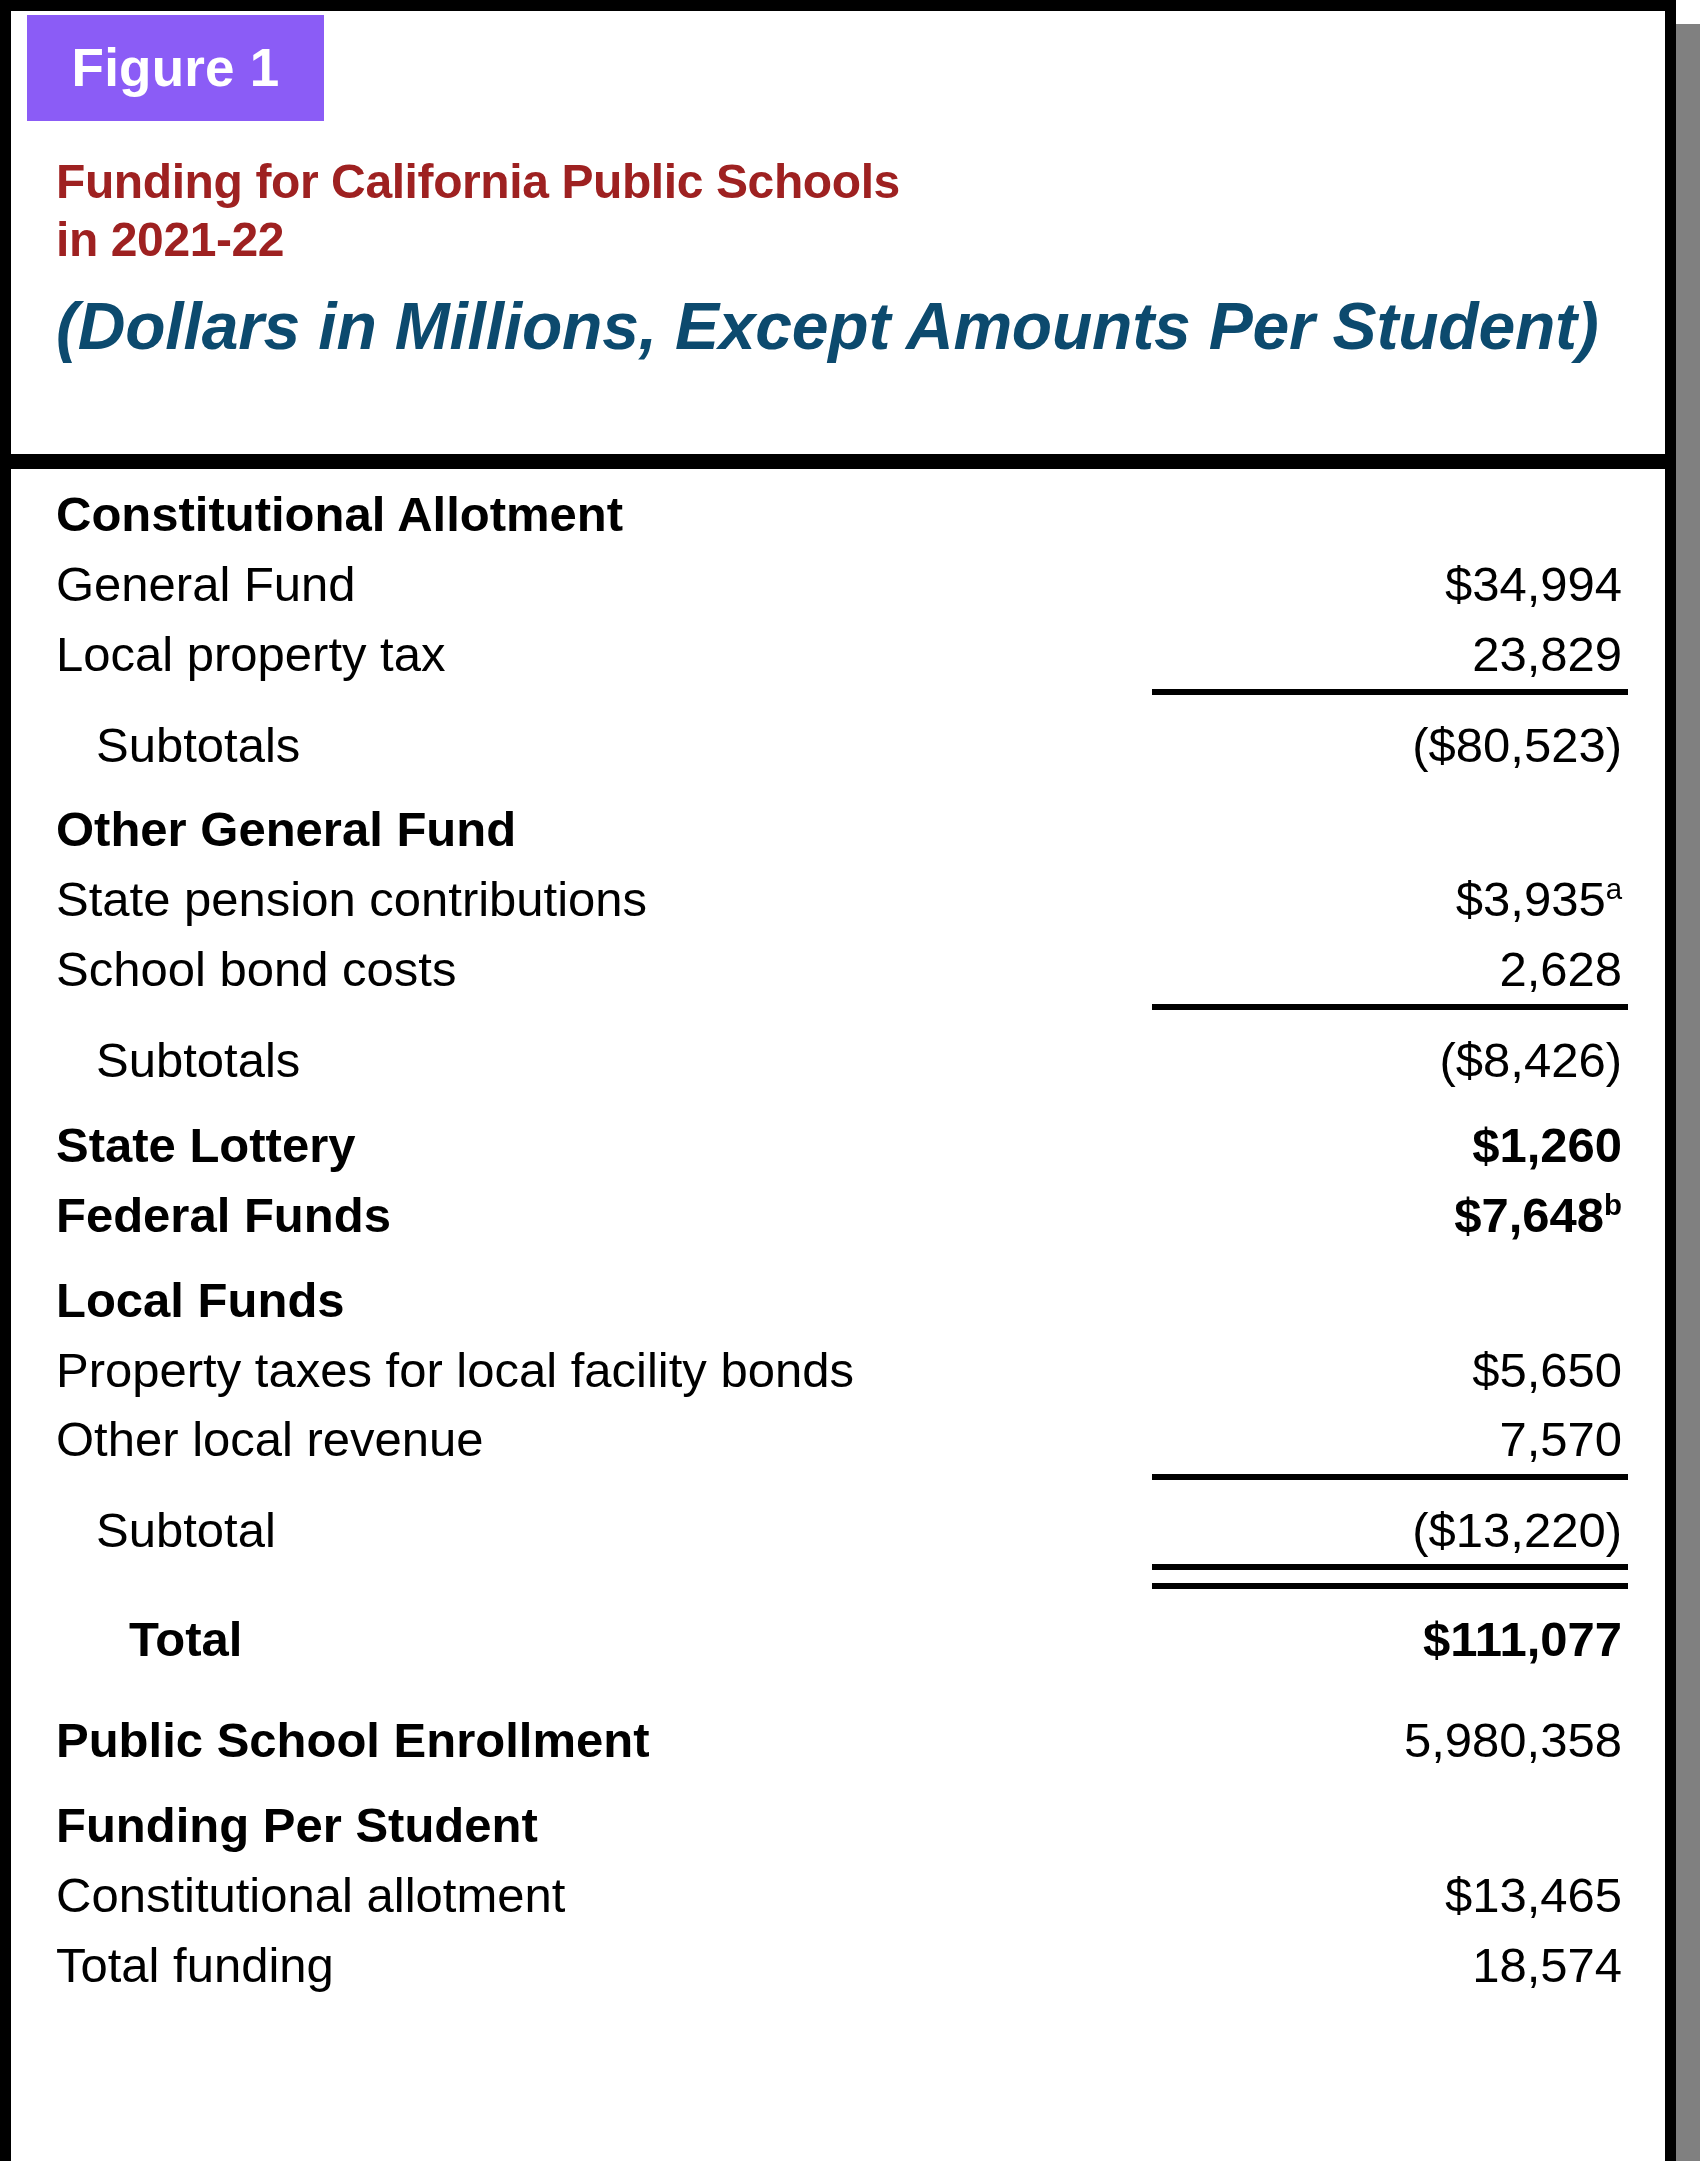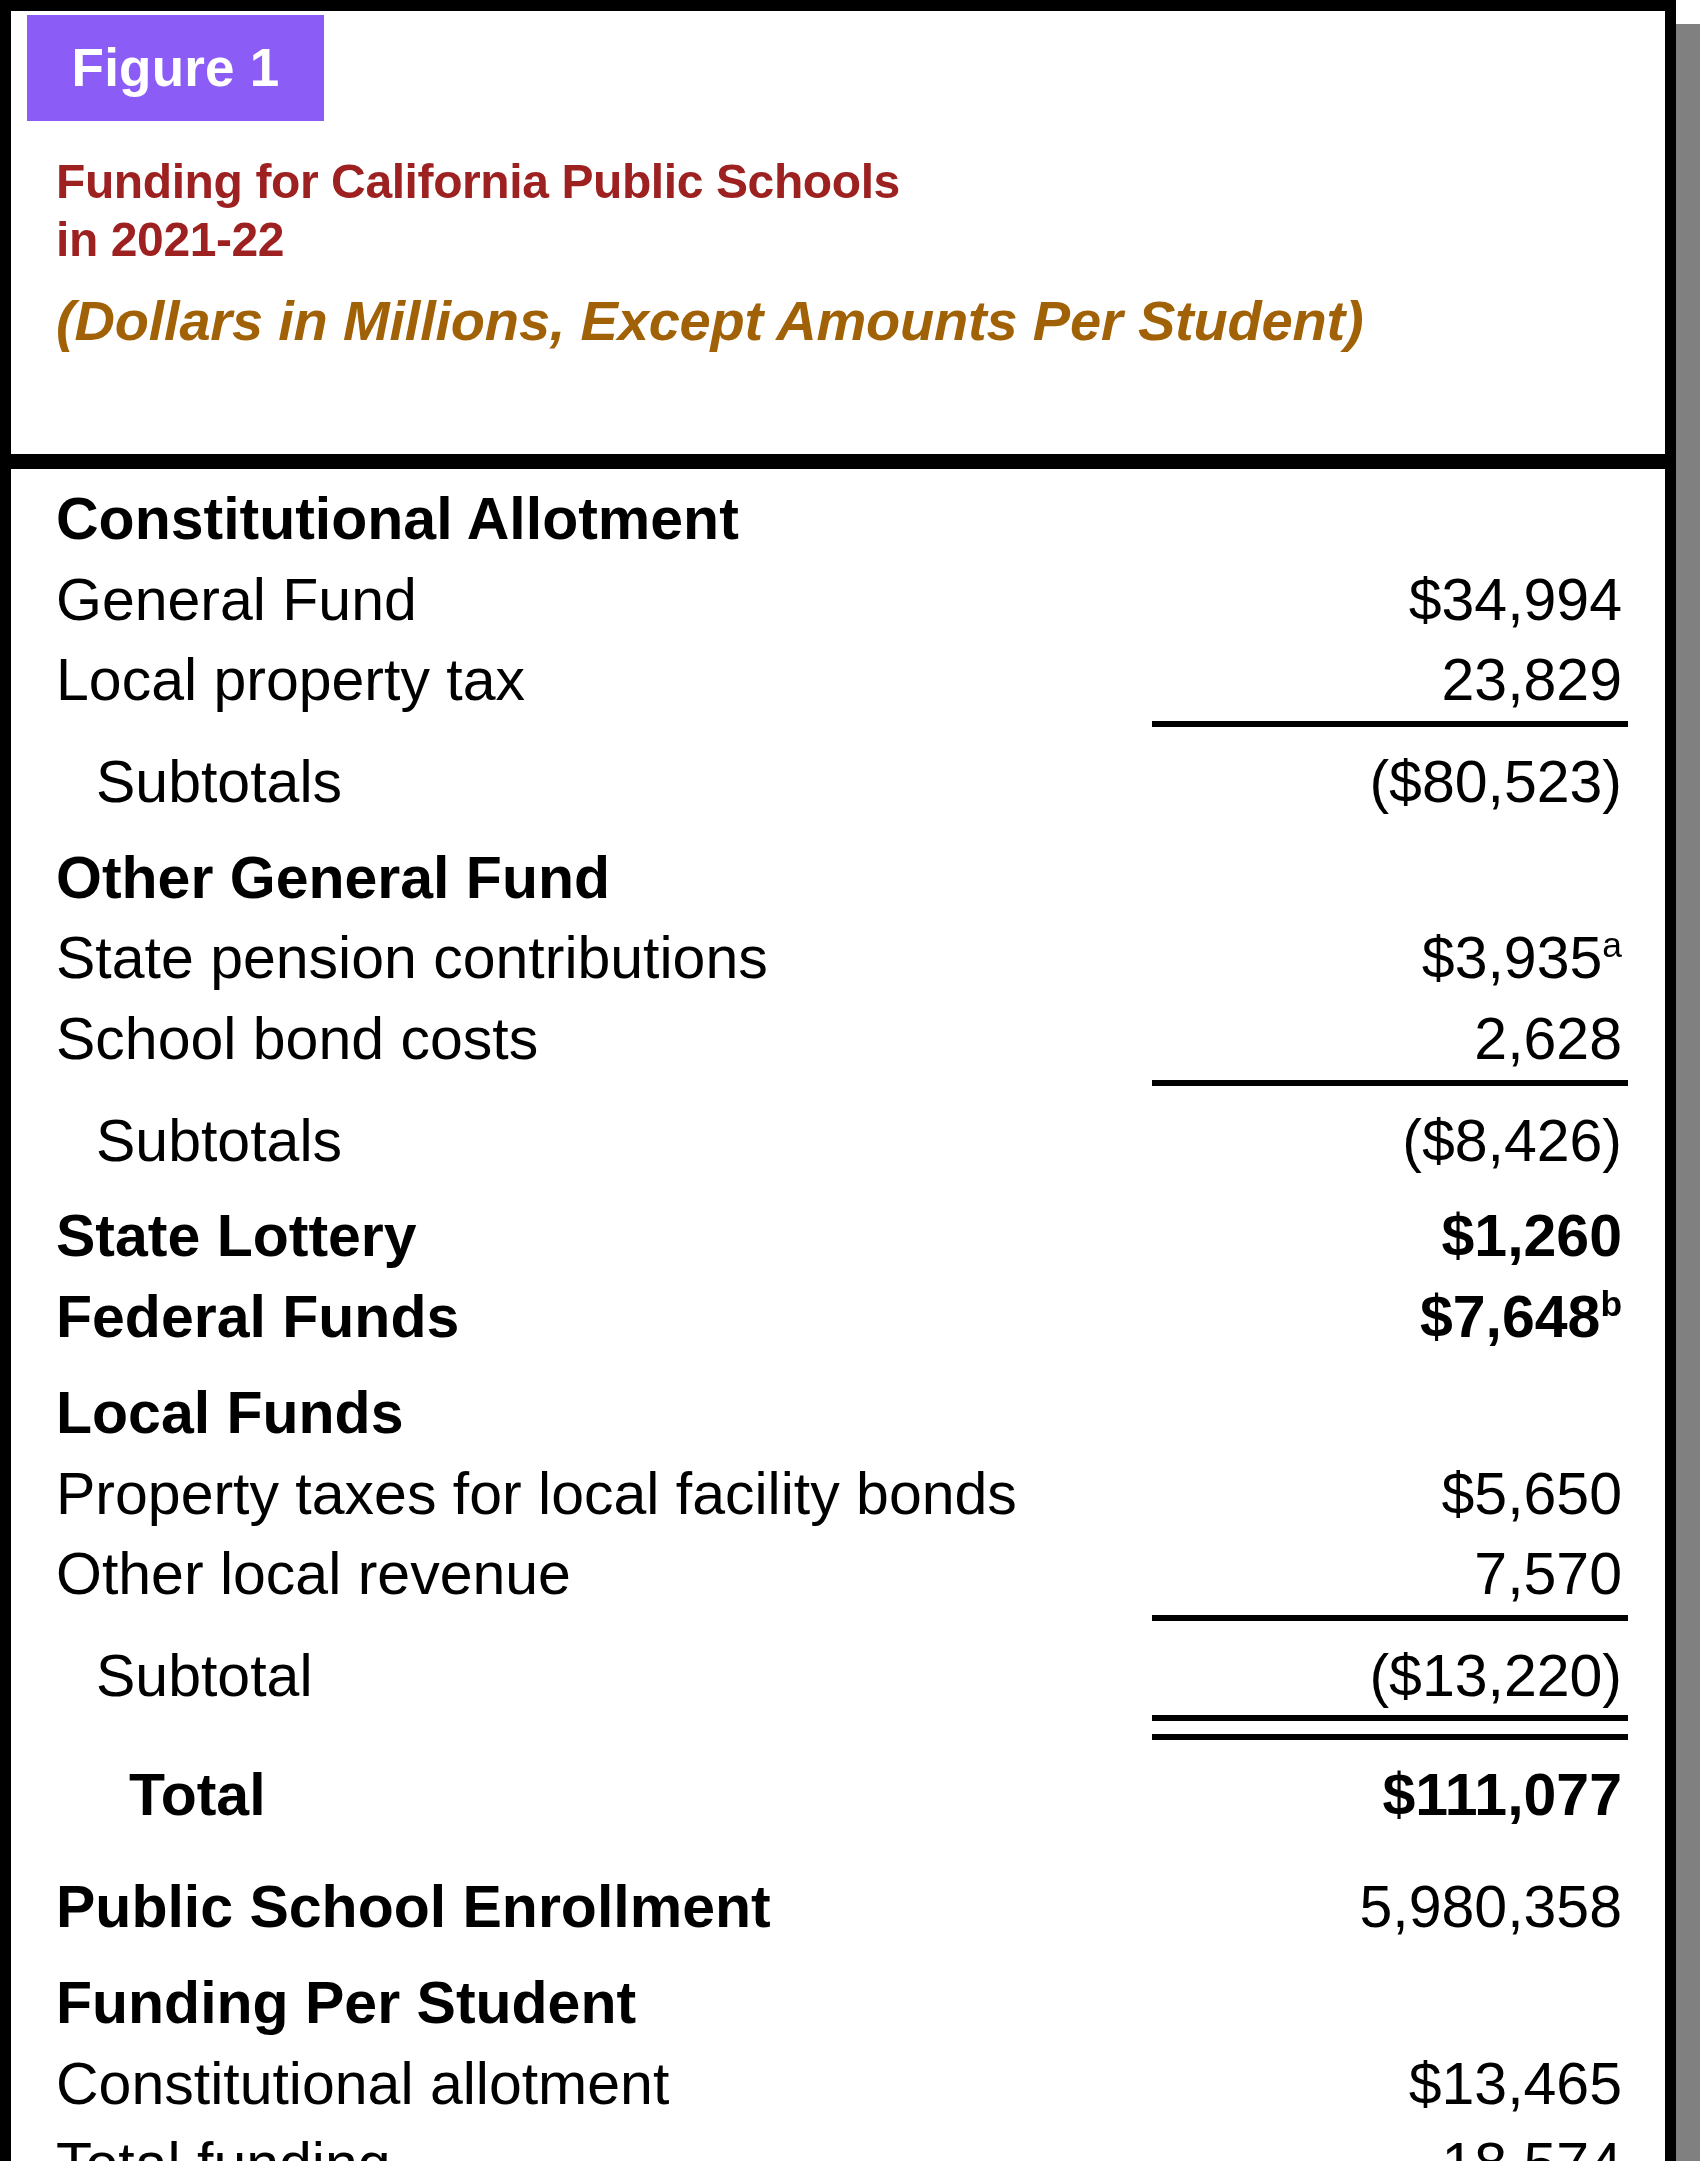--- a/index.html
+++ b/index.html
@@ -74,24 +74,24 @@
   .title {
     color: #9e2121;
     font-weight: bold;
     font-size: 48px;
     line-height: 1.20;
     margin: 0;
     letter-spacing: -0.4px;
   }
 
   .subtitle {
-    color: #a16207;
+    color: #0c4a6e;
     font-weight: bold;
     font-style: italic;
-    font-size: 56px;
+    font-size: 66px;
     line-height: 1.2;
     margin: 19px 0 0 0;
     letter-spacing: -0.2px;
   }
 
   
   .head-rule {
     position: absolute;
     left: 0;
     right: 0;
@@ -104,21 +104,21 @@
   .table {
     position: absolute;
     left: 45px;
     right: 37px;
     top: 477px;
   }
 
   .row {
     display: flex;
     align-items: flex-end;
-    font-size: 59px;
+    font-size: 49px;
     line-height: 1.08;
     color: #000000;
     white-space: nowrap;
   }
 
   .row .label {
     flex: 1 1 auto;
     text-align: left;
   }
 

